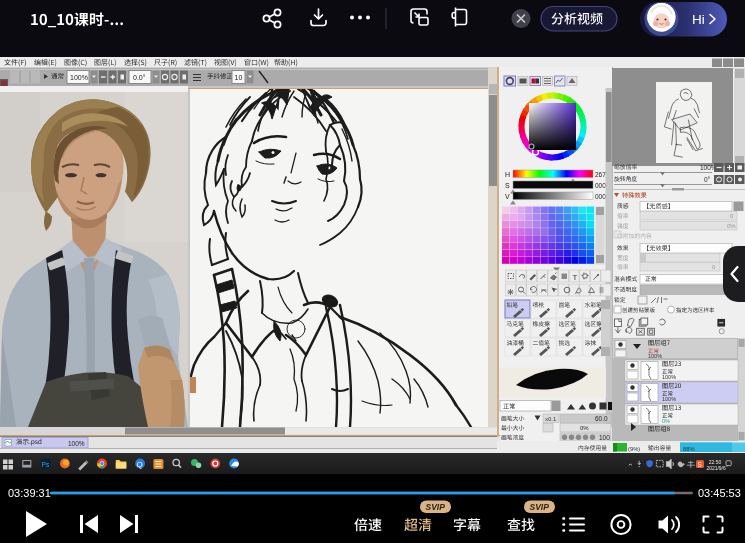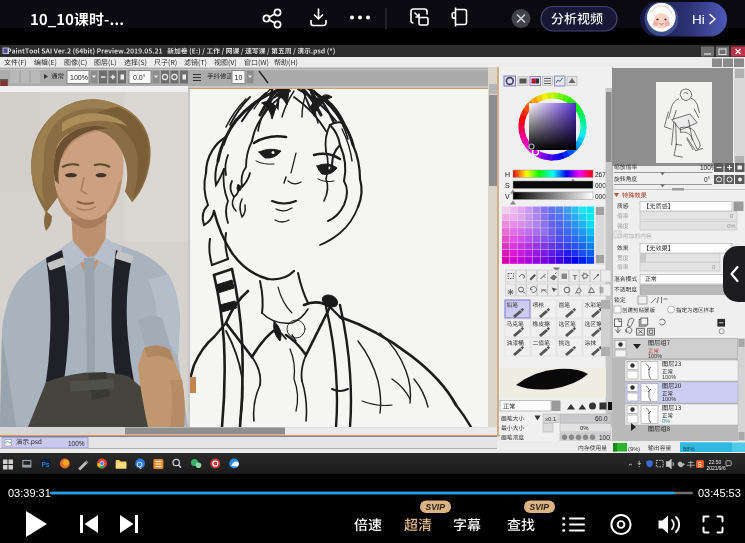--- a/index.html
+++ b/index.html
@@ -800,21 +800,21 @@
 <path d="M676 517 a10.5 10.5 0 0 1 0 15" stroke-width="1.8"></path>
 <path d="M704 516.5 h-0.5 a1 1 0 0 0 0 0 M703.5 521.5 v-3.5 a1.5 1.5 0 0 1 1.5 -1.5 h3.5 M717.5 516.5 h3.5 a1.5 1.5 0 0 1 1.5 1.5 v3.5 M722.5 527.5 v3.5 a1.5 1.5 0 0 1 -1.5 1.5 h-3.5 M708.5 532.5 h-3.5 a1.5 1.5 0 0 1 -1.5 -1.5 v-3.5"></path>
 </g>
 </svg>
 
 <div style="position:absolute;left:723px;top:246px;width:30px;height:56px;background:#1d1d1f;border-radius:15px 0 0 15px;"></div>
 <svg width="22" height="56" style="position:absolute;left:723px;top:246px">
 <path d="M14.5 21 l-6 7 l6 7" stroke="#ffffff" stroke-width="2.2" fill="none" stroke-linecap="round" stroke-linejoin="round"></path>
 </svg>
 
-<div style="position:absolute;left:0;top:0;width:745px;height:28px;background:#0a0a10;">
+<div style="position:absolute;left:0;top:0;width:745px;height:57px;background:#0a0a10;">
 <svg width="745" height="40" style="position:absolute;left:0;top:0">
 <path transform="translate(30,25)" d="M1.2 0.0V-1.8H3.6V-8.8H1.6V-10.2Q2.4 -10.3 3.1 -10.6Q3.7 -10.8 4.2 -11.1H5.8V-1.8H7.9V0.0Z M13.3 0.2Q12.2 0.2 11.3 -0.4Q10.5 -1.1 10.0 -2.4Q9.5 -3.7 9.5 -5.6Q9.5 -7.5 10.0 -8.8Q10.5 -10.1 11.3 -10.7Q12.2 -11.3 13.3 -11.3Q14.4 -11.3 15.3 -10.7Q16.1 -10.0 16.6 -8.8Q17.0 -7.5 17.0 -5.6Q17.0 -3.7 16.6 -2.4Q16.1 -1.1 15.3 -0.4Q14.4 0.2 13.3 0.2ZM13.3 -1.5Q13.8 -1.5 14.1 -1.9Q14.5 -2.3 14.7 -3.2Q14.9 -4.0 14.9 -5.6Q14.9 -7.2 14.7 -8.0Q14.5 -8.9 14.1 -9.3Q13.8 -9.6 13.3 -9.6Q12.8 -9.6 12.4 -9.3Q12.0 -8.9 11.8 -8.0Q11.6 -7.2 11.6 -5.6Q11.6 -4.0 11.8 -3.2Q12.0 -2.3 12.4 -1.9Q12.8 -1.5 13.3 -1.5Z M17.9 2.3V1.0H26.0V2.3Z M27.4 0.0V-1.8H29.8V-8.8H27.8V-10.2Q28.6 -10.3 29.3 -10.6Q29.9 -10.8 30.4 -11.1H32.0V-1.8H34.1V0.0Z M39.5 0.2Q38.4 0.2 37.5 -0.4Q36.7 -1.1 36.2 -2.4Q35.7 -3.7 35.7 -5.6Q35.7 -7.5 36.2 -8.8Q36.7 -10.1 37.5 -10.7Q38.4 -11.3 39.5 -11.3Q40.6 -11.3 41.5 -10.7Q42.3 -10.0 42.8 -8.8Q43.2 -7.5 43.2 -5.6Q43.2 -3.7 42.8 -2.4Q42.3 -1.1 41.5 -0.4Q40.6 0.2 39.5 0.2ZM39.5 -1.5Q40.0 -1.5 40.3 -1.9Q40.7 -2.3 40.9 -3.2Q41.2 -4.0 41.2 -5.6Q41.2 -7.2 40.9 -8.0Q40.7 -8.9 40.3 -9.3Q40.0 -9.6 39.5 -9.6Q39.0 -9.6 38.6 -9.3Q38.2 -8.9 38.0 -8.0Q37.8 -7.2 37.8 -5.6Q37.8 -4.0 38.0 -3.2Q38.2 -2.3 38.6 -1.9Q39.0 -1.5 39.5 -1.5Z M45.1 -11.5 46.3 -12.6Q46.7 -12.2 47.1 -11.8Q47.5 -11.4 47.9 -11.0Q48.3 -10.5 48.5 -10.2L47.2 -9.0Q47.0 -9.4 46.7 -9.8Q46.3 -10.2 45.9 -10.7Q45.4 -11.2 45.1 -11.5ZM46.4 1.0 46.0 -0.6 46.3 -1.1 49.0 -3.5Q49.1 -3.2 49.3 -2.7Q49.5 -2.3 49.7 -2.0Q48.7 -1.2 48.1 -0.6Q47.5 -0.1 47.2 0.2Q46.8 0.5 46.6 0.7Q46.5 0.9 46.4 1.0ZM44.4 -8.1H47.3V-6.5H44.4ZM49.0 -5.1H58.3V-3.5H49.0ZM54.9 -4.3Q55.4 -3.6 56.0 -2.9Q56.6 -2.2 57.3 -1.6Q58.0 -1.1 58.7 -0.7Q58.4 -0.4 58.0 -0.0Q57.7 0.4 57.5 0.7Q56.8 0.2 56.1 -0.5Q55.4 -1.3 54.8 -2.1Q54.2 -3.0 53.8 -3.8ZM51.4 -8.4V-7.4H56.0V-8.4ZM51.4 -10.7V-9.8H56.0V-10.7ZM49.7 -12.1H57.7V-6.0H49.7ZM52.5 -4.3 53.8 -3.9Q53.3 -2.9 52.7 -2.0Q52.1 -1.1 51.3 -0.4Q50.5 0.3 49.7 0.8Q49.6 0.6 49.4 0.4Q49.2 0.1 49.0 -0.1Q48.8 -0.4 48.6 -0.5Q49.4 -0.9 50.1 -1.5Q50.9 -2.1 51.5 -2.8Q52.1 -3.5 52.5 -4.3ZM52.9 -11.5H54.6V-6.7H54.7V1.3H52.9V-6.7H52.9ZM46.4 1.0Q46.3 0.9 46.1 0.6Q45.9 0.4 45.7 0.2Q45.5 0.0 45.3 -0.1Q45.6 -0.4 45.9 -0.9Q46.2 -1.4 46.2 -2.1V-8.1H47.9V-1.2Q47.9 -1.2 47.8 -1.1Q47.6 -0.9 47.4 -0.6Q47.2 -0.4 46.9 -0.0Q46.7 0.3 46.5 0.5Q46.4 0.8 46.4 1.0Z M60.7 -11.6H65.1V-1.4H60.7V-3.0H63.4V-10.0H60.7ZM60.8 -7.3H63.9V-5.8H60.8ZM59.9 -11.6H61.6V-0.2H59.9ZM65.6 -10.0H73.5V-8.2H65.6ZM70.1 -12.6H71.9V-1.1Q71.9 -0.2 71.7 0.2Q71.5 0.6 71.0 0.8Q70.5 1.0 69.7 1.1Q68.9 1.1 67.8 1.1Q67.7 0.7 67.6 0.2Q67.4 -0.3 67.2 -0.7Q67.7 -0.7 68.2 -0.7Q68.7 -0.7 69.1 -0.7Q69.5 -0.7 69.7 -0.7Q69.9 -0.7 70.0 -0.8Q70.1 -0.8 70.1 -1.1ZM65.8 -6.4 67.3 -7.2Q67.6 -6.7 68.1 -6.1Q68.5 -5.5 68.9 -4.9Q69.3 -4.3 69.5 -3.9L67.9 -3.0Q67.7 -3.4 67.3 -4.0Q67.0 -4.6 66.6 -5.2Q66.2 -5.9 65.8 -6.4Z M74.6 -3.5V-5.1H78.7V-3.5Z M81.9 0.2Q81.3 0.2 80.9 -0.2Q80.5 -0.6 80.5 -1.2Q80.5 -1.9 80.9 -2.3Q81.3 -2.7 81.9 -2.7Q82.5 -2.7 82.9 -2.3Q83.3 -1.9 83.3 -1.2Q83.3 -0.6 82.9 -0.2Q82.5 0.2 81.9 0.2Z M86.8 0.2Q86.2 0.2 85.8 -0.2Q85.4 -0.6 85.4 -1.2Q85.4 -1.9 85.8 -2.3Q86.2 -2.7 86.8 -2.7Q87.4 -2.7 87.8 -2.3Q88.1 -1.9 88.1 -1.2Q88.1 -0.6 87.8 -0.2Q87.4 0.2 86.8 0.2Z M91.6 0.2Q91.1 0.2 90.7 -0.2Q90.3 -0.6 90.3 -1.2Q90.3 -1.9 90.7 -2.3Q91.1 -2.7 91.6 -2.7Q92.2 -2.7 92.6 -2.3Q93.0 -1.9 93.0 -1.2Q93.0 -0.6 92.6 -0.2Q92.2 0.2 91.6 0.2Z" fill="#ffffff"></path>
 <g stroke="#ffffff" stroke-width="1.7" fill="none" stroke-linecap="round" stroke-linejoin="round">
  <circle cx="277.5" cy="12.5" r="3.1"></circle>
           <circle cx="277.5" cy="24.5" r="3.1"></circle>
           <circle cx="266.5" cy="18.5" r="3.1"></circle>
  <line x1="269.3" y1="17" x2="274.7" y2="14"></line>
           <line x1="269.3" y1="20" x2="274.7" y2="23"></line>
  <path d="M311 20.5 v2.5 a2.5 2.5 0 0 0 2.5 2.5 h10 a2.5 2.5 0 0 0 2.5 -2.5 v-2.5"></path>
  <path d="M318.5 9 v9.5 M314.5 15 l4 4 l4 -4"></path>

